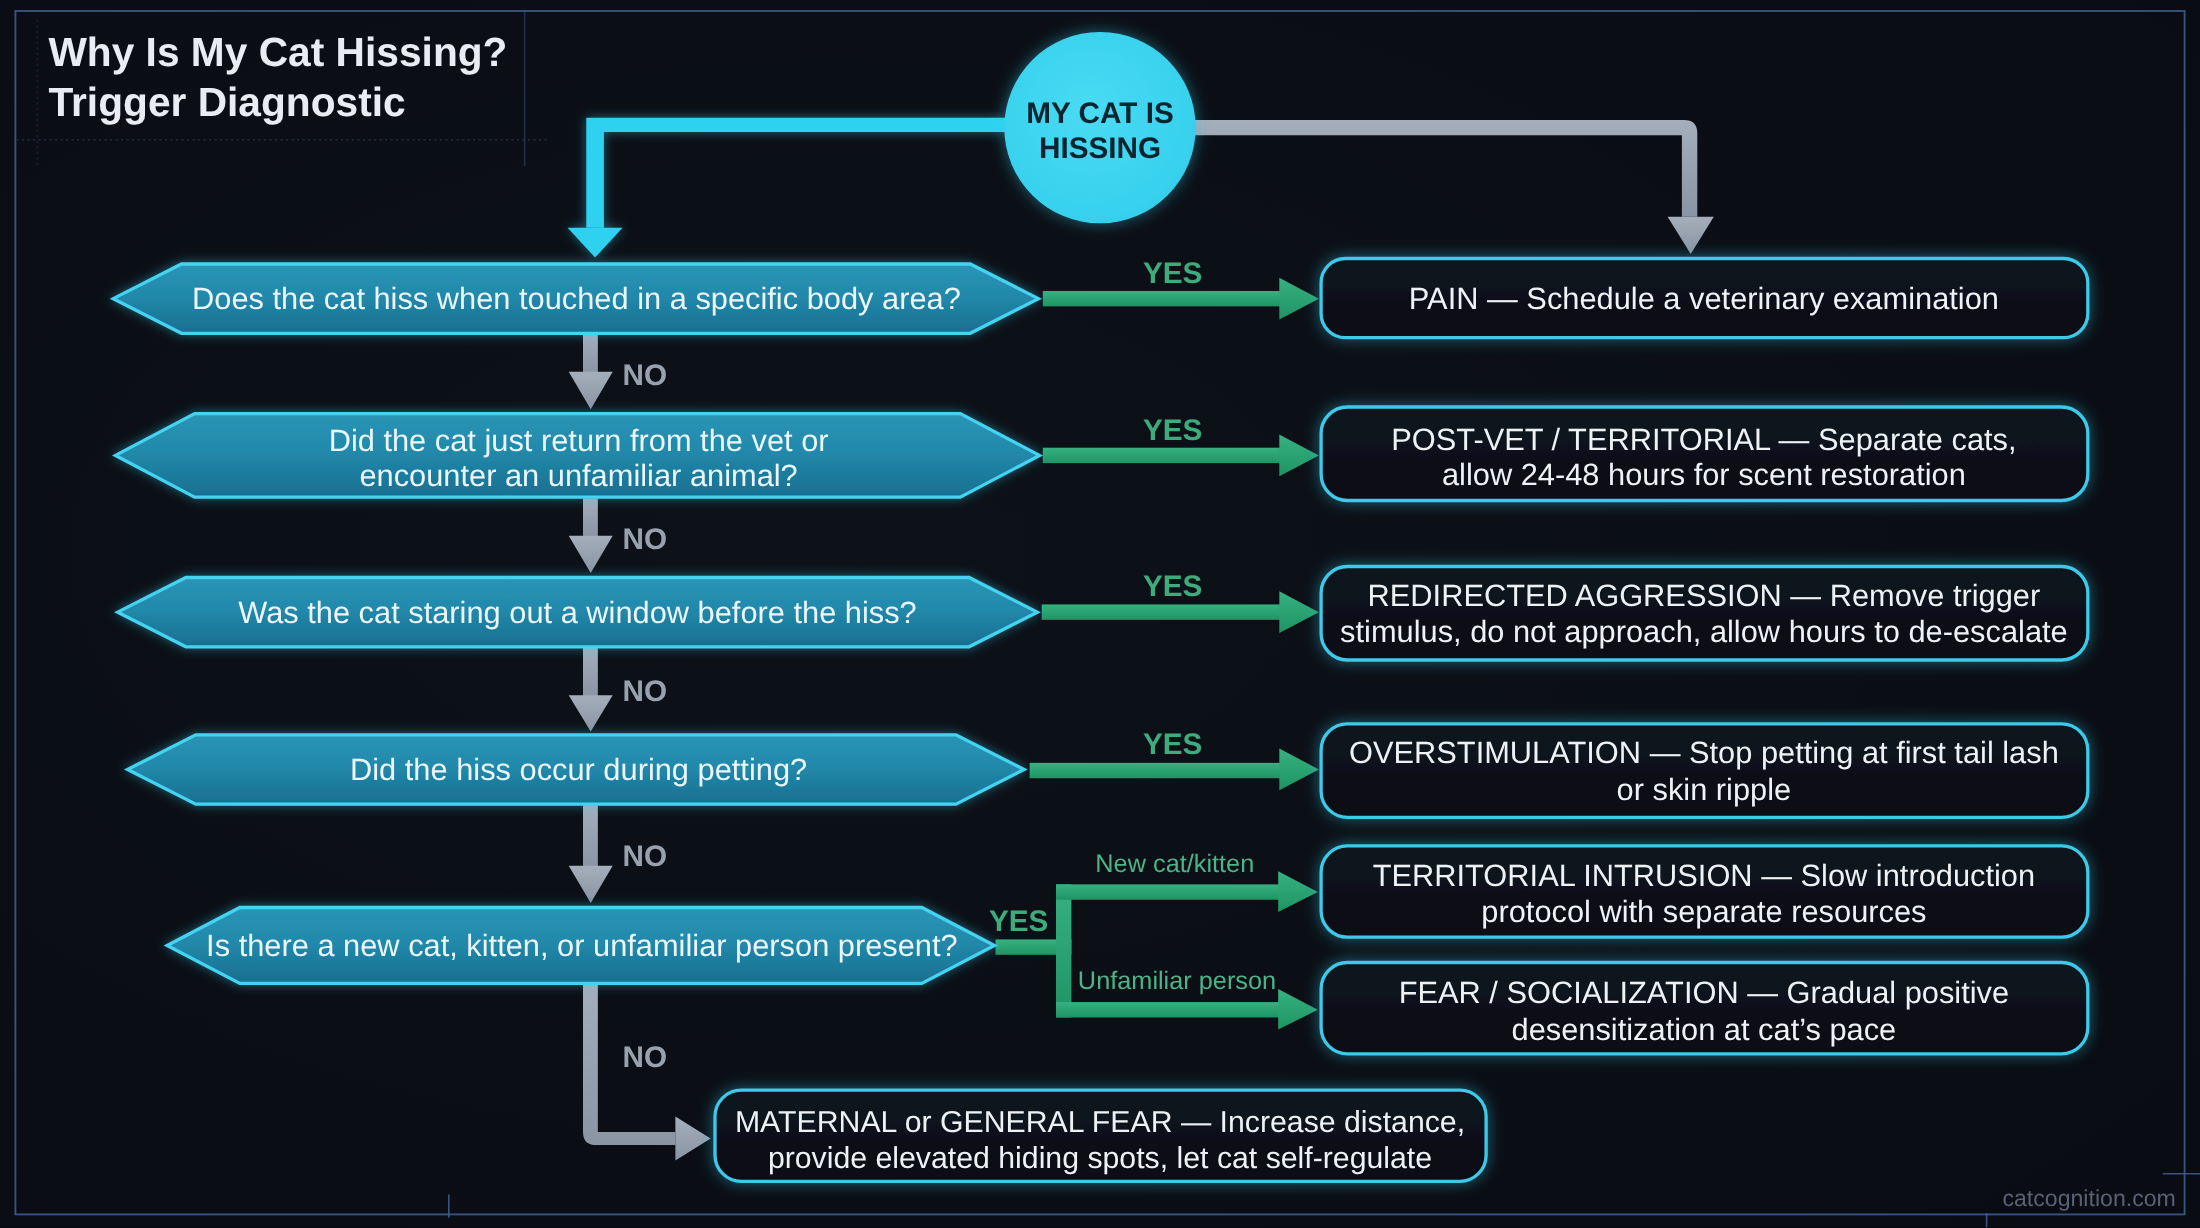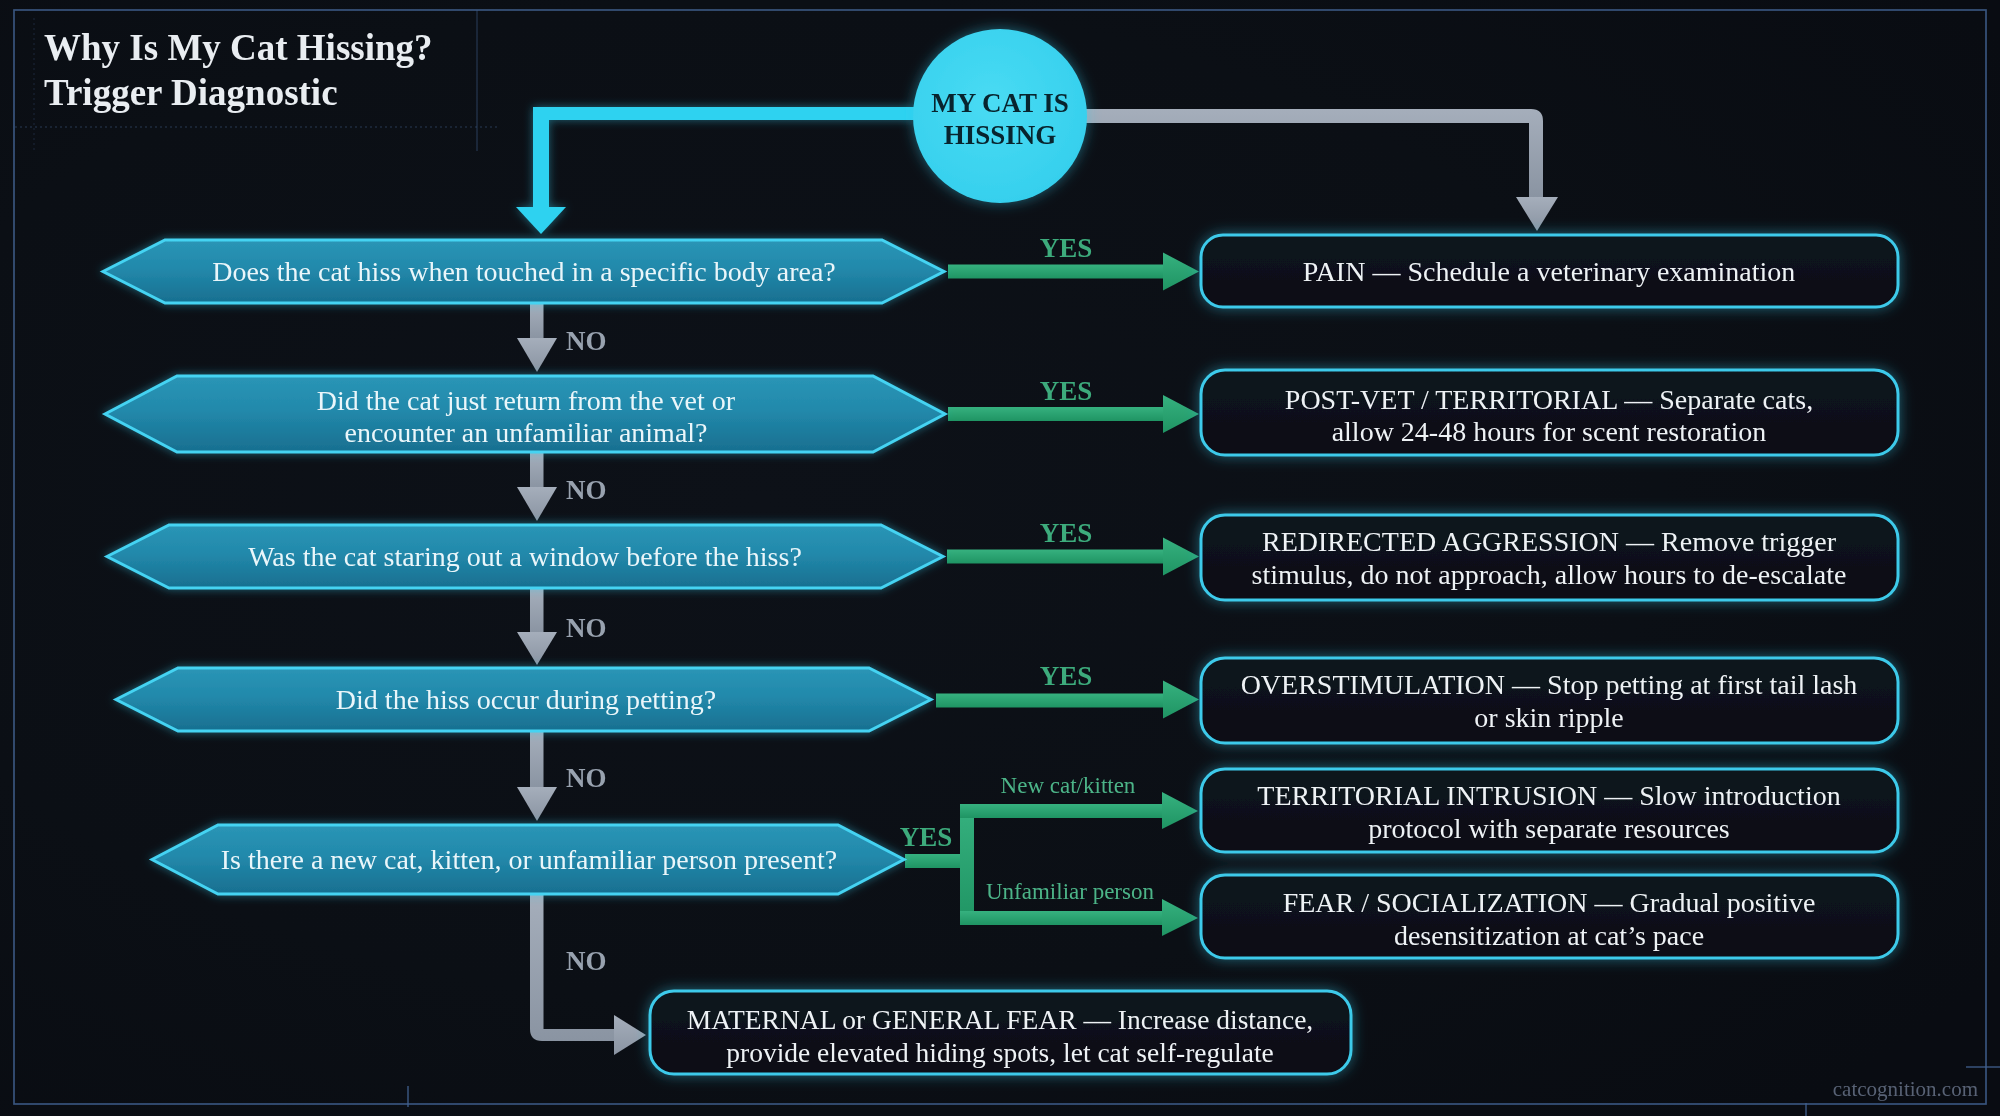--- a/index.html
+++ b/index.html
@@ -1,17 +1,17 @@
 <!DOCTYPE html>
 <html><head>
 <meta charset="utf-8">
 <style>
   html,body{margin:0;padding:0;background:#07090e;}
   #stage{position:relative;width:2000px;height:1116px;overflow:hidden;
-    font-family:Liberation Serif, serif;}
+    font-family:Liberation Sans, sans-serif;}
   svg{display:block}
 </style>
 </head>
 <body>
 <div id="stage">
 <svg width="2000" height="1116" viewBox="0 0 2000 1116">
 <defs>
   <radialGradient id="bg1" cx="38%" cy="45%" r="75%">
     <stop offset="0%" stop-color="#0d1118"></stop>
     <stop offset="60%" stop-color="#0b0f15"></stop>

